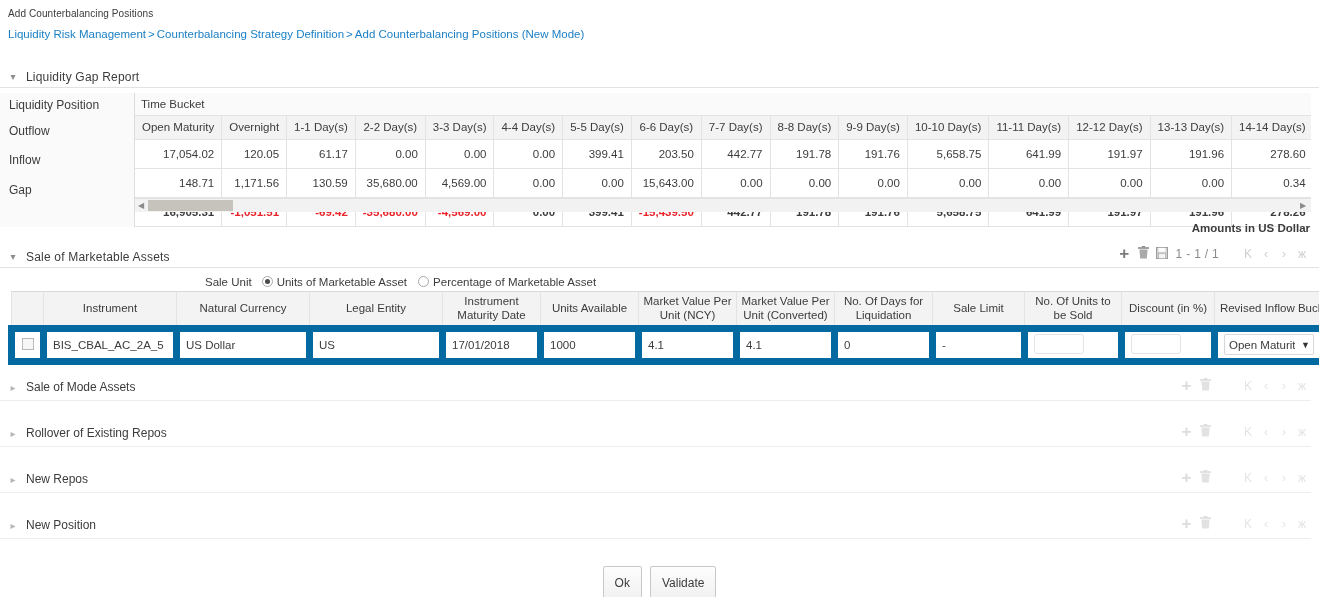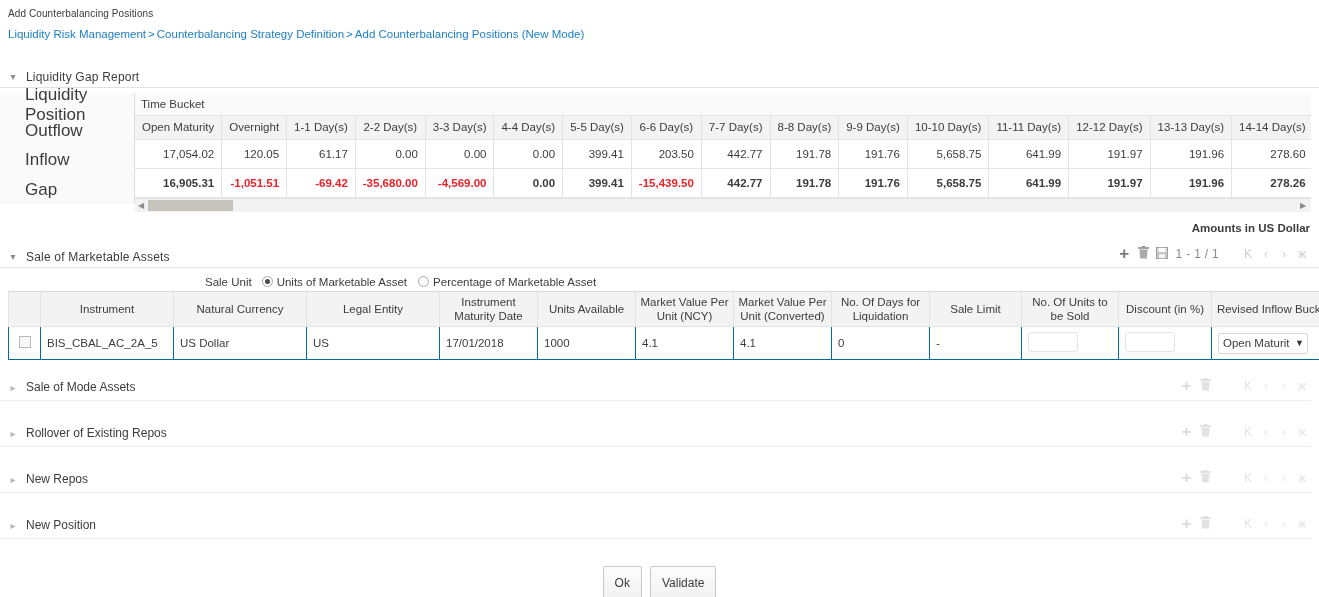--- a/index.html
+++ b/index.html
@@ -38,21 +38,21 @@
   .section-head .stitle { letter-spacing: .2px; }
 
   .sec-liquidity { position: absolute; left: 0; top: 66px; width: 1319px; }
 
   
   .lg-wrap { position: absolute; left: 0px; top: 93px; width: 1311px; }
   .lg-flex { display: flex; }
   .lg-left { width: 135px; flex: 0 0 135px; border-right: 1px solid #dddddd; background:#fafafa;}
   .lg-left .cell {
     height: 30px; display: flex; align-items: center;
-    padding-left: 25px; font-size: 17px; color: #3c3c3c;
+    padding-left: 9px; font-size: 12px; color: #3c3c3c;
     background: #fafafa;
   }
   .lg-left .cell.r0 { height: 23px; }
   .lg-left .cell.r1 { height: 30px; }
   .lg-left .cell.r2 { height: 29px; }
   .lg-left .cell.r3 { height: 29px; }
 
   .lg-right { flex: 1 1 auto; overflow: hidden; position: relative; }
   .lg-table { border-collapse: collapse; table-layout: fixed; }
   .lg-table td, .lg-table th { border: 1px solid #e3e3e3; border-top: none; border-left: none; }
@@ -125,21 +125,21 @@
   
   .ma-wrap { position: absolute; left: 8px; top: 291px; width: 1311px; }
   .ma-table { border-collapse: collapse; table-layout: fixed; width: 1311px; }
   .ma-table th {
     background: #f3f3f3; font-weight: normal; font-size: 11.5px; color: #3c3c3c;
     height: 35px; border: 1px solid #e3e3e3; border-top: 1px solid #d8d8d8;
     padding: 2px 4px; text-align: center; line-height: 1.25;
   }
   .ma-table td {
     height: 33px; font-size: 11.5px; color: #3c3c3c;
-    border: 1px solid #0369a1; padding: 0 6px; text-align: left;
+    border: 7px solid #0369a1; padding: 0 6px; text-align: left;
     background: #fff; white-space: nowrap;
   }
   .cb {
     width: 12px; height: 12px; border: 1px solid #b9b9b9; background: #f7f7f7;
     display: inline-block;
   }
   .ma-table td.ck { text-align: center; padding: 0; }
   .txtbox {
     width: 50px; height: 20px; border: 1px solid #dfe5e8; border-radius: 3px;
     background: #fff; display: inline-block;
@@ -255,20 +255,38 @@
                 <td class="">399.41</td>
                 <td class="">203.50</td>
                 <td class="">442.77</td>
                 <td class="">191.78</td>
                 <td class="">191.76</td>
                 <td class="">5,658.75</td>
                 <td class="">641.99</td>
                 <td class="">191.97</td>
                 <td class="">191.96</td>
                 <td class="">278.60</td>
+              </tr>
+              <tr class="outflow">
+                <td class="">148.71</td>
+                <td class="">1,171.56</td>
+                <td class="">130.59</td>
+                <td class="">35,680.00</td>
+                <td class="">4,569.00</td>
+                <td class="">0.00</td>
+                <td class="">0.00</td>
+                <td class="">15,643.00</td>
+                <td class="">0.00</td>
+                <td class="">0.00</td>
+                <td class="">0.00</td>
+                <td class="">0.00</td>
+                <td class="">0.00</td>
+                <td class="">0.00</td>
+                <td class="">0.00</td>
+                <td class="">0.34</td>
               </tr>
               <tr class="gap">
                 <td class="">16,905.31</td>
                 <td class="neg">-1,051.51</td>
                 <td class="neg">-69.42</td>
                 <td class="neg">-35,680.00</td>
                 <td class="neg">-4,569.00</td>
                 <td class="">0.00</td>
                 <td class="">399.41</td>
                 <td class="neg">-15,439.50</td>

